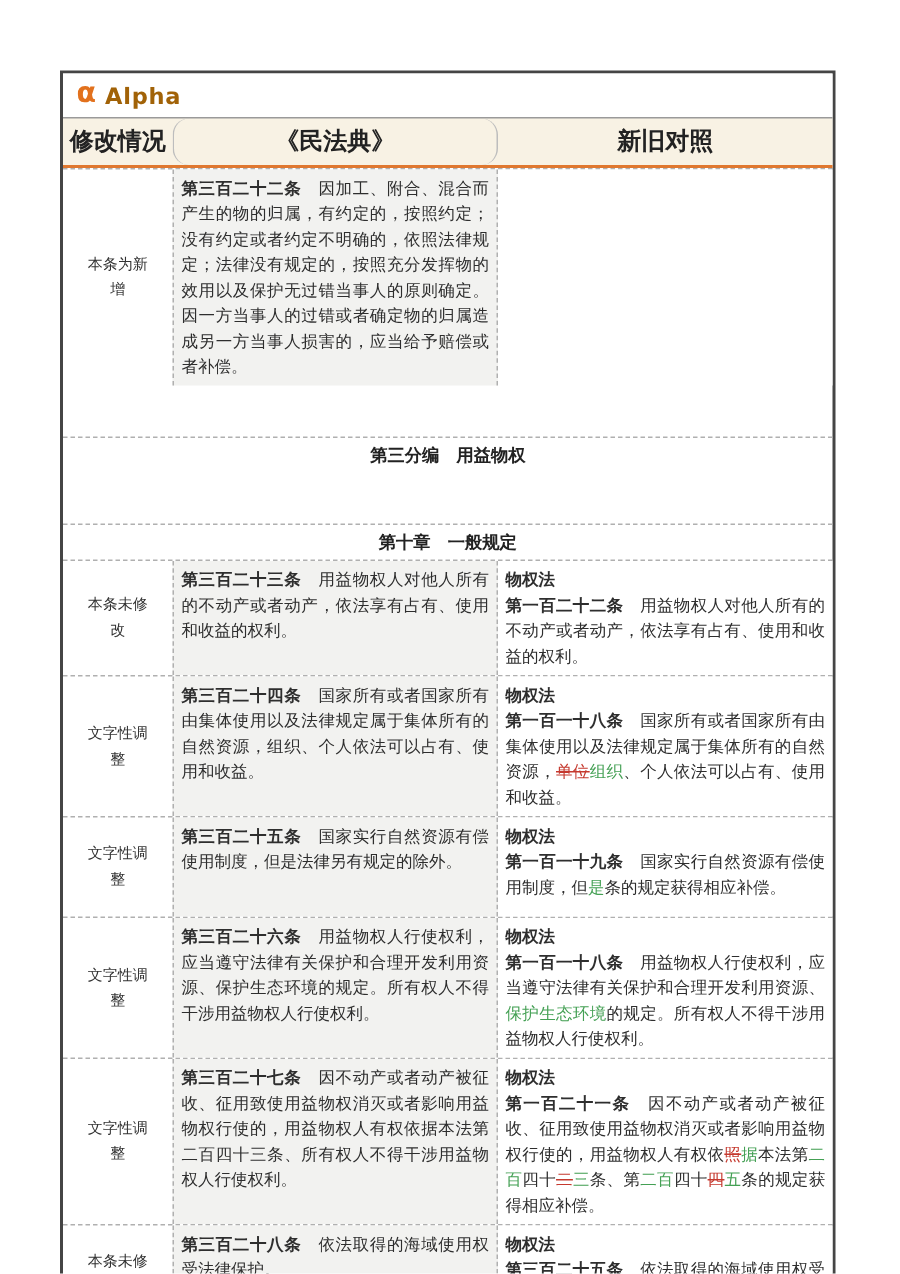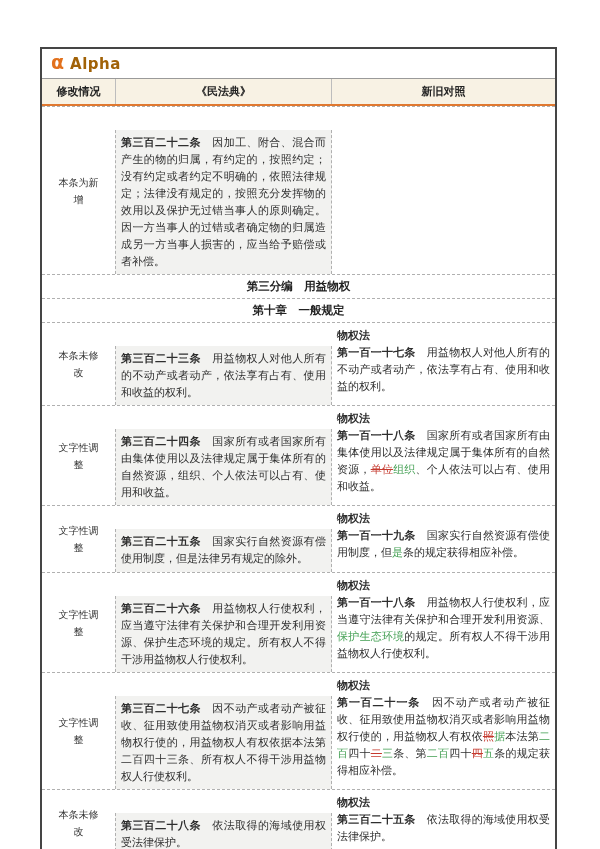--- a/index.html
+++ b/index.html
@@ -22,40 +22,40 @@
     margin-right:6px;transform:translateY(-1px);
   }
   .alpha-text{color:#a16207;font-size:15px;font-weight:bold;letter-spacing:.5px;}
   
   .header-row{
     display:flex;background:#f8f2e4;
     border-top:1px solid #9a9a9a;border-bottom:2px solid #e0782f;
   }
   .header-cell{
     box-sizing:border-box;padding:5px 2px;text-align:center;
-    font-weight:bold;font-size:11px;color:#222;
+    font-weight:bold;font-size:16px;color:#222;
   }
   .hc-1{width:73px;}
-  .hc-2{width:217px;border-left:1px solid #bdbdbd;border-right:1px solid #bdbdbd;}
+  .hc-2{width:217px;border-left:1px solid #bdbdbd;border-right:1px solid #bdbdbd;border-radius:11px;}
   .hc-3{flex:1;}
   
   .trow{display:flex;border-top:1px dashed #b0b0b0;box-sizing:border-box;}
   .trow:first-of-type{border-top:none;}
   .cell{box-sizing:border-box;font-size:11px;line-height:17px;}
   .status-cell{
     width:73px;display:flex;align-items:center;justify-content:center;
     text-align:center;font-size:10px;color:#333;padding:16px;
   }
   .newlaw-cell{
     width:217px;background:#f2f2f0;
     border-left:1px dashed #b0b0b0;border-right:1px dashed #b0b0b0;
-    padding:4px 5px;text-align:justify;margin-top:23px;
+    padding:4px 5px;text-align:justify;
   }
   .oldlaw-cell{flex:1;padding:4px 5px;text-align:justify;background:#ffffff;}
-  .section-row{justify-content:center;}
+  .section-row{justify-content:center;margin-top:34px;}
   .section-cell{
     width:100%;text-align:center;font-weight:bold;font-size:11.5px;
     padding:3px 0;color:#222;
   }
   .seg-bold{font-weight:bold;}
   .seg-plain{}
   .seg-del{color:#c5392e;text-decoration:line-through;}
   .seg-ins{color:#44a054;}
 </style>
 </head>
@@ -84,21 +84,21 @@
     <div class="cell section-cell">第三分编　用益物权</div>
   </div>
 
   <div class="trow section-row" style="min-height:19px">
     <div class="cell section-cell">第十章　一般规定</div>
   </div>
 
   <div class="trow" style="min-height:60px">
     <div class="cell status-cell">本条未修改</div>
     <div class="cell newlaw-cell"><span class="seg-bold">第三百二十三条</span><span class="seg-plain">　用益物权人对他人所有的不动产或者动产，依法享有占有、使用和收益的权利。</span></div>
-    <div class="cell oldlaw-cell"><span class="seg-bold">物权法<br></span><span class="seg-bold">第一百一十七条</span><span class="seg-plain">　用益物权人对他人所有的不动产或者动产，依法享有占有、使用和收益的权利。</span></div>
+    <div class="cell oldlaw-cell"><span class="seg-bold">物权法<br></span><span class="seg-bold">第一百二十二条</span><span class="seg-plain">　用益物权人对他人所有的不动产或者动产，依法享有占有、使用和收益的权利。</span></div>
   </div>
 
   <div class="trow" style="min-height:90px">
     <div class="cell status-cell">文字性调整</div>
     <div class="cell newlaw-cell"><span class="seg-bold">第三百二十四条</span><span class="seg-plain">　国家所有或者国家所有由集体使用以及法律规定属于集体所有的自然资源，组织、个人依法可以占有、使用和收益。</span></div>
     <div class="cell oldlaw-cell"><span class="seg-bold">物权法<br></span><span class="seg-bold">第一百一十八条</span><span class="seg-plain">　国家所有或者国家所有由集体使用以及法律规定属于集体所有的自然资源，</span><span class="seg-del">单位</span><span class="seg-ins">组织</span><span class="seg-plain">、个人依法可以占有、使用和收益。</span></div>
   </div>
 
   <div class="trow" style="min-height:53px">
     <div class="cell status-cell">文字性调整</div>

